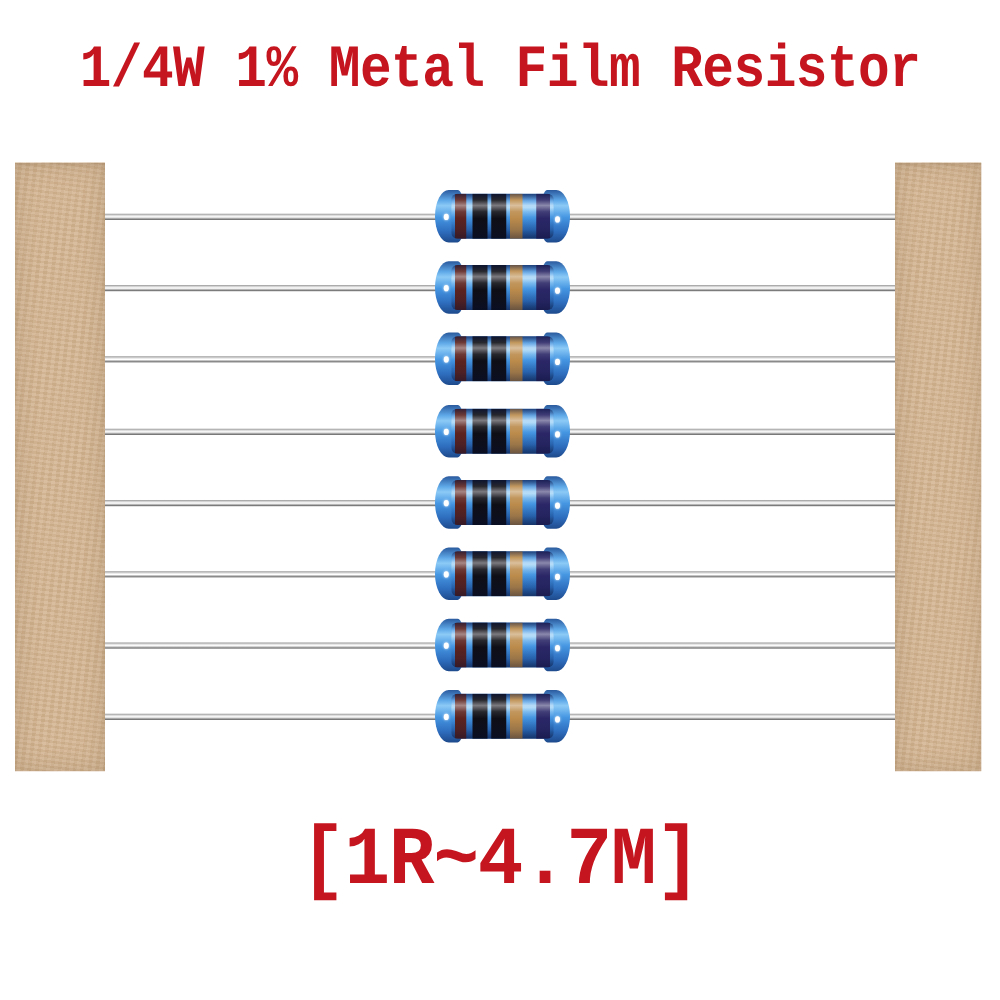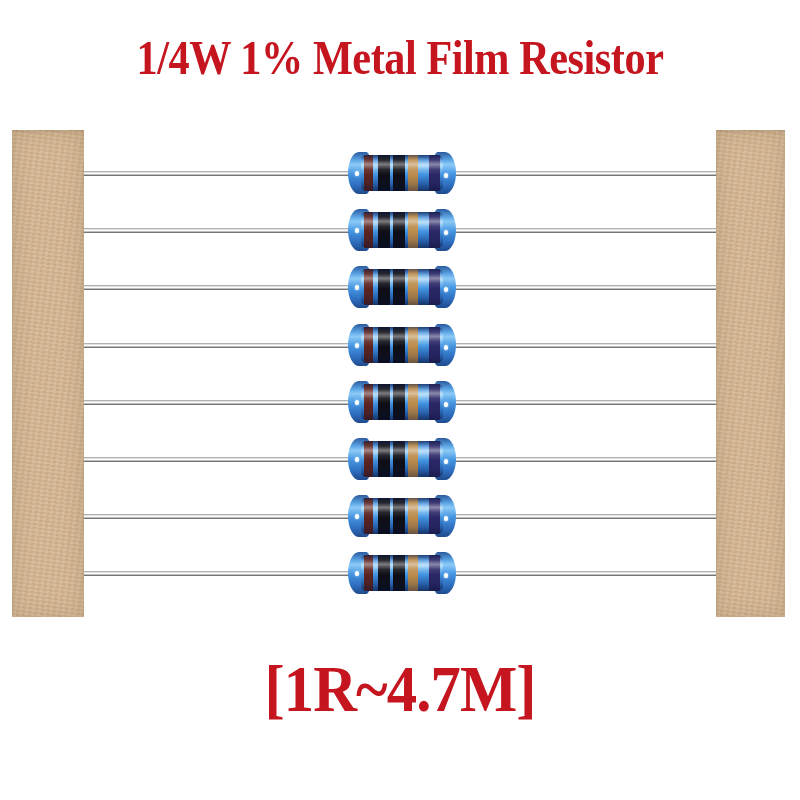--- a/index.html
+++ b/index.html
@@ -1,19 +1,19 @@
 <!DOCTYPE html>
 <html style="--page-bg: #ffffff; --accent-red: #c5151e; --tape-tan: #d4b592; --body-blue: #4596e2; --body-blue-light: #8ccaf6; --body-blue-dark: #2a5a9e; --lead-silver: #e6e6e6;"><head>
 <meta charset="utf-8">
 <style>
   html,body{margin:0;padding:0;}
   .page{
     position:relative;width:785px;height:800px;overflow:hidden;
     background:var(--page-bg,#ffffff);
-    font-family:Liberation Serif, serif;
+    font-family:Liberation Mono, monospace;
   }
   
   .title{
     position:absolute;top:31px;left:0;width:800px;text-align:center;
     font-weight:700;font-size:48px;line-height:1.12;letter-spacing:-.5px;
     color:var(--accent-red,#c5151e);
     transform:scaleX(.88);transform-origin:50% 50%;
     white-space:nowrap;
   }
   .footer{

